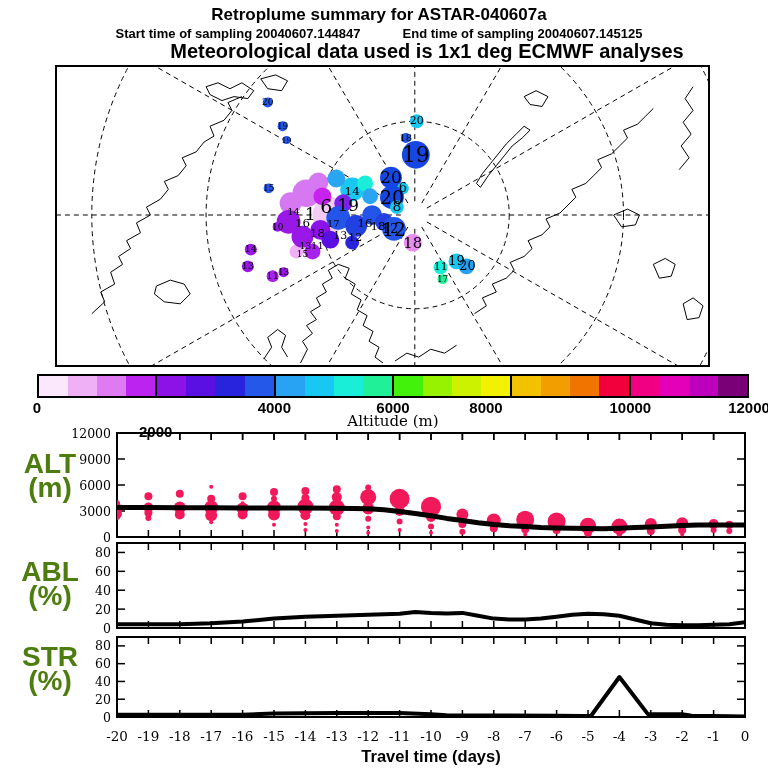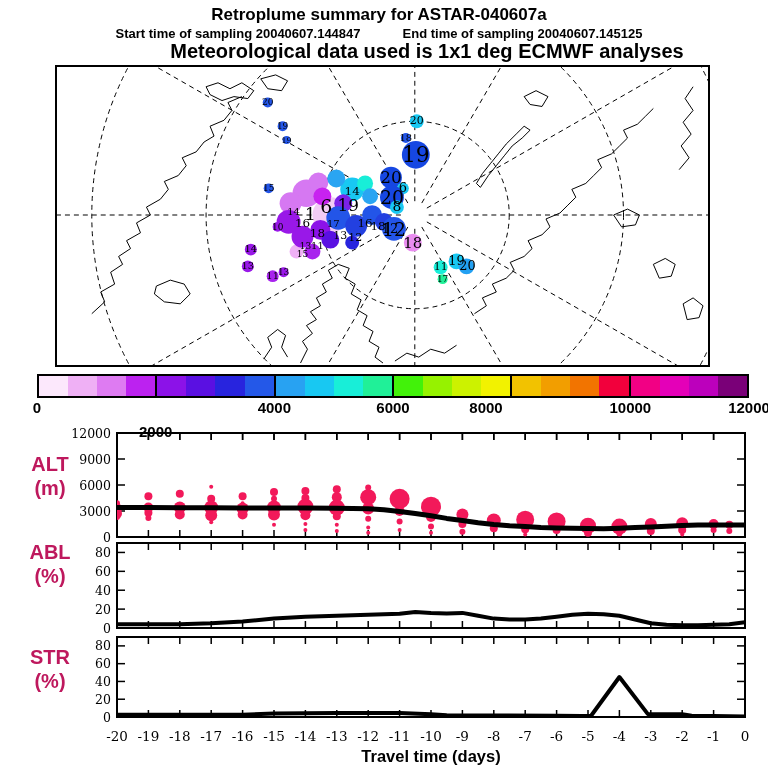--- a/index.html
+++ b/index.html
@@ -15,22 +15,22 @@
   .map-frame svg{display:block;}
   .coast{fill:none;stroke:#000;stroke-width:1;}
   .grid{fill:none;stroke:#000;stroke-width:1;stroke-dasharray:5 4;}
   .cbar{position:absolute;left:37px;top:374px;width:712px;height:24px;
         border:2px solid #000;box-sizing:border-box;display:flex;}
   .cbar .seg{flex:1 1 auto;height:100%;}
   .cbar-tick{position:absolute;top:399px;width:80px;text-align:center;
              font-weight:bold;font-size:15px;color:#000;}
   .cbar-title{position:absolute;left:37px;top:412px;width:712px;text-align:center;
               font-family:"DejaVu Serif",serif;font-size:15px;color:#000;}
-  .panel-label{position:absolute;left:4px;width:92px;text-align:center;color:#be185d;
-               font-weight:bold;font-size:20px;line-height:24px;}
+  .panel-label{position:absolute;left:4px;width:92px;text-align:center;color:#4d7c0f;
+               font-weight:bold;font-size:28px;line-height:24px;}
   #panels{position:absolute;left:0;top:425px;}
   .ytick-lab{font-family:"DejaVu Serif",serif;font-size:12.5px;fill:#000;}
   .xtick-lab{font-family:"DejaVu Serif",serif;font-size:13.5px;fill:#000;}
   .xaxis-title{font-family:"Liberation Sans",sans-serif;font-weight:bold;font-size:16.5px;fill:#000;}
   .maplab{font-family:"DejaVu Serif",serif;fill:#000;}
 </style>
 </head>
 <body>
 
 <div class="page">
@@ -190,20 +190,21 @@
     </div>
   <div id="cbar-ticks">
       <div class="cbar-tick" style="left: -3px;">0</div>
       <div class="cbar-tick" style="left: 115.667px; margin-top: 24px;">2000</div>
       <div class="cbar-tick" style="left: 234.333px;">4000</div>
       <div class="cbar-tick" style="left: 353px;">6000</div>
       <div class="cbar-tick" style="left: 446px;">8000</div>
       <div class="cbar-tick" style="left: 590.333px;">10000</div>
       <div class="cbar-tick" style="left: 709px;">12000</div>
     </div>
+  <div class="cbar-title">Altitude (m)</div>
 
   <svg id="panels" width="768" height="343" viewBox="0 0 768 343">
       <rect x="117" y="8" width="628" height="104" fill="none" stroke="#000" stroke-width="2"></rect>
       <line x1="117" y1="112" x2="125" y2="112" stroke="#000" stroke-width="1.5"></line>
       <line x1="737" y1="112" x2="745" y2="112" stroke="#000" stroke-width="1.5"></line>
       <text x="111" y="116.5" text-anchor="end" class="ytick-lab">0</text>
       <line x1="117" y1="86" x2="125" y2="86" stroke="#000" stroke-width="1.5"></line>
       <line x1="737" y1="86" x2="745" y2="86" stroke="#000" stroke-width="1.5"></line>
       <text x="111" y="90.5" text-anchor="end" class="ytick-lab">3000</text>
       <line x1="117" y1="60" x2="125" y2="60" stroke="#000" stroke-width="1.5"></line>
@@ -507,21 +508,21 @@
       <text x="682.2" y="316" text-anchor="middle" class="xtick-lab">-2</text>
       <text x="713.6" y="316" text-anchor="middle" class="xtick-lab">-1</text>
       <text x="745" y="316" text-anchor="middle" class="xtick-lab">0</text>
       <text x="431" y="337" text-anchor="middle" class="xaxis-title">Travel time (days)</text>
     </svg>
 
   <div class="panel-label" style="top:452px;">
     <div>ALT</div>
     <div>(m)</div>
   </div>
-  <div class="panel-label" style="top:540px;">
+  <div class="panel-label" style="top:560px;">
     <div>ABL</div>
     <div>(%)</div>
   </div>
   <div class="panel-label" style="top:645px;">
     <div>STR</div>
     <div>(%)</div>
   </div>
 
 </div>
 

